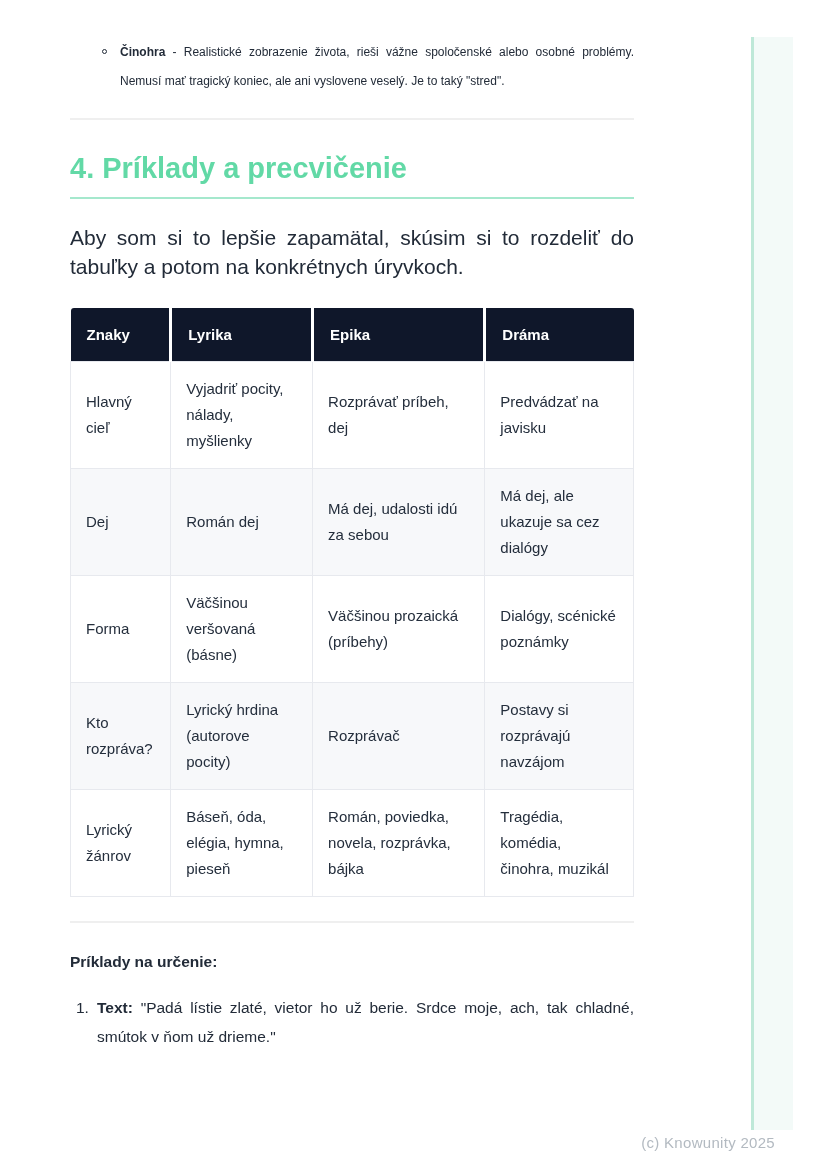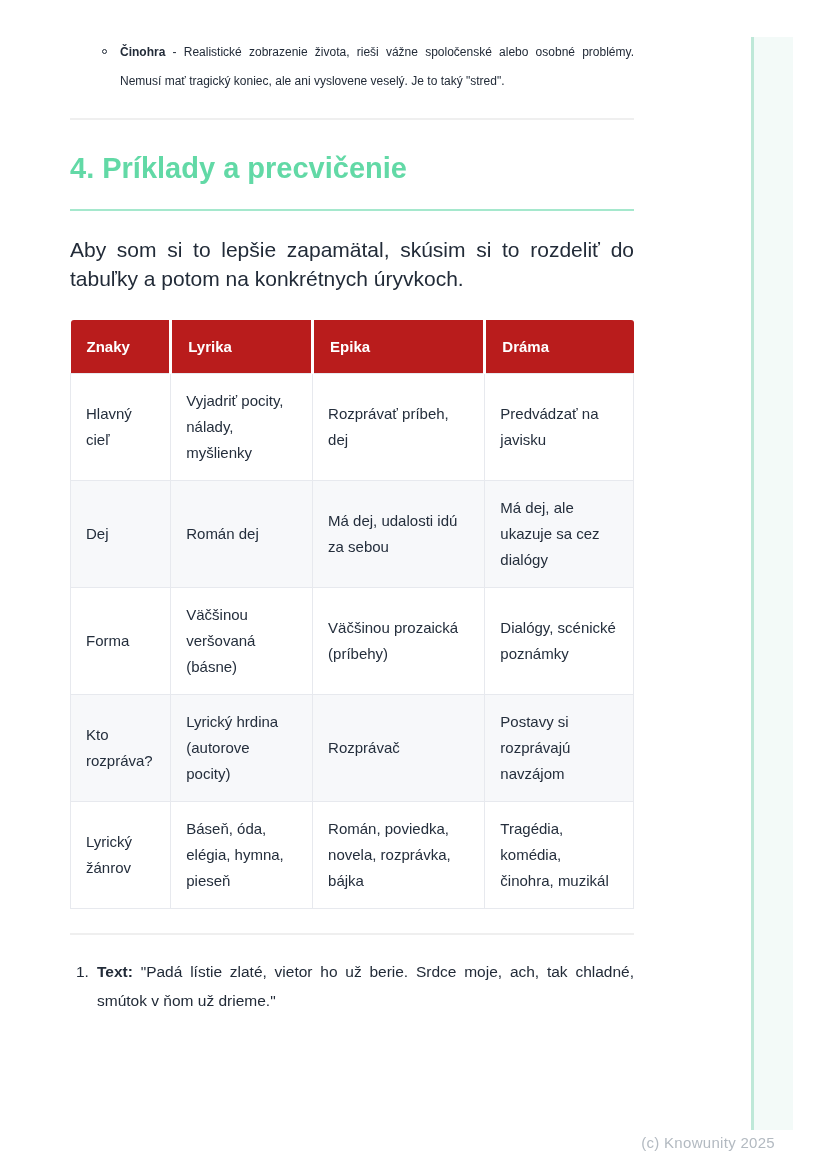--- a/index.html
+++ b/index.html
@@ -48,38 +48,38 @@
     border-top: 2px solid #efefef;
     margin: 20px 0 0 0;
   }
   
   .section-heading {
     margin-top: 31px;
     font-size: 29px;
     font-weight: 700;
     color: #62d9a6;
     line-height: 34px;
-    padding-bottom: 24px;
+    padding-bottom: 12px;
     border-bottom: 2px solid #a5e8cd;
   }
   .intro {
     margin-top: 24px;
     text-align: justify;
     font-size: 21px;
     line-height: 29px;
   }
   
   table.genres {
     margin-top: 27px;
     width: 100%;
     border-collapse: collapse;
     font-size: 15px;
   }
   table.genres th {
-    background: #b91c1c;
+    background: #0f172a;
     color: #ffffff;
     font-weight: 600;
     text-align: left;
     padding: 18px 16px;
     border-left: 3px solid #ffffff;
     font-size: 15px;
   }
   table.genres th:first-child { border-left: none; border-top-left-radius: 3px; }
   table.genres th:last-child { border-top-right-radius: 3px; }
   table.genres td {
@@ -180,20 +180,21 @@
         <td>Lyrický žánrov</td>
         <td>Báseň, óda, elégia, hymna, pieseň</td>
         <td>Román, poviedka, novela, rozprávka, bájka</td>
         <td>Tragédia, komédia, činohra, muzikál</td>
       </tr>
     </tbody>
   </table>
 
   <hr class="divider" style="margin-top:24px">
 
+  <p class="examples-heading">Príklady na určenie:</p>
 
   <div class="example-item">
     <span class="example-number">1.</span><span class="term">Text:</span><span> "Padá lístie zlaté, vietor ho už berie. Srdce moje, ach, tak chladné, smútok v ňom už drieme."</span>
   </div>
 
 </div>
 
 <div class="footer">(c) Knowunity 2025</div>
 
 </body></html>

